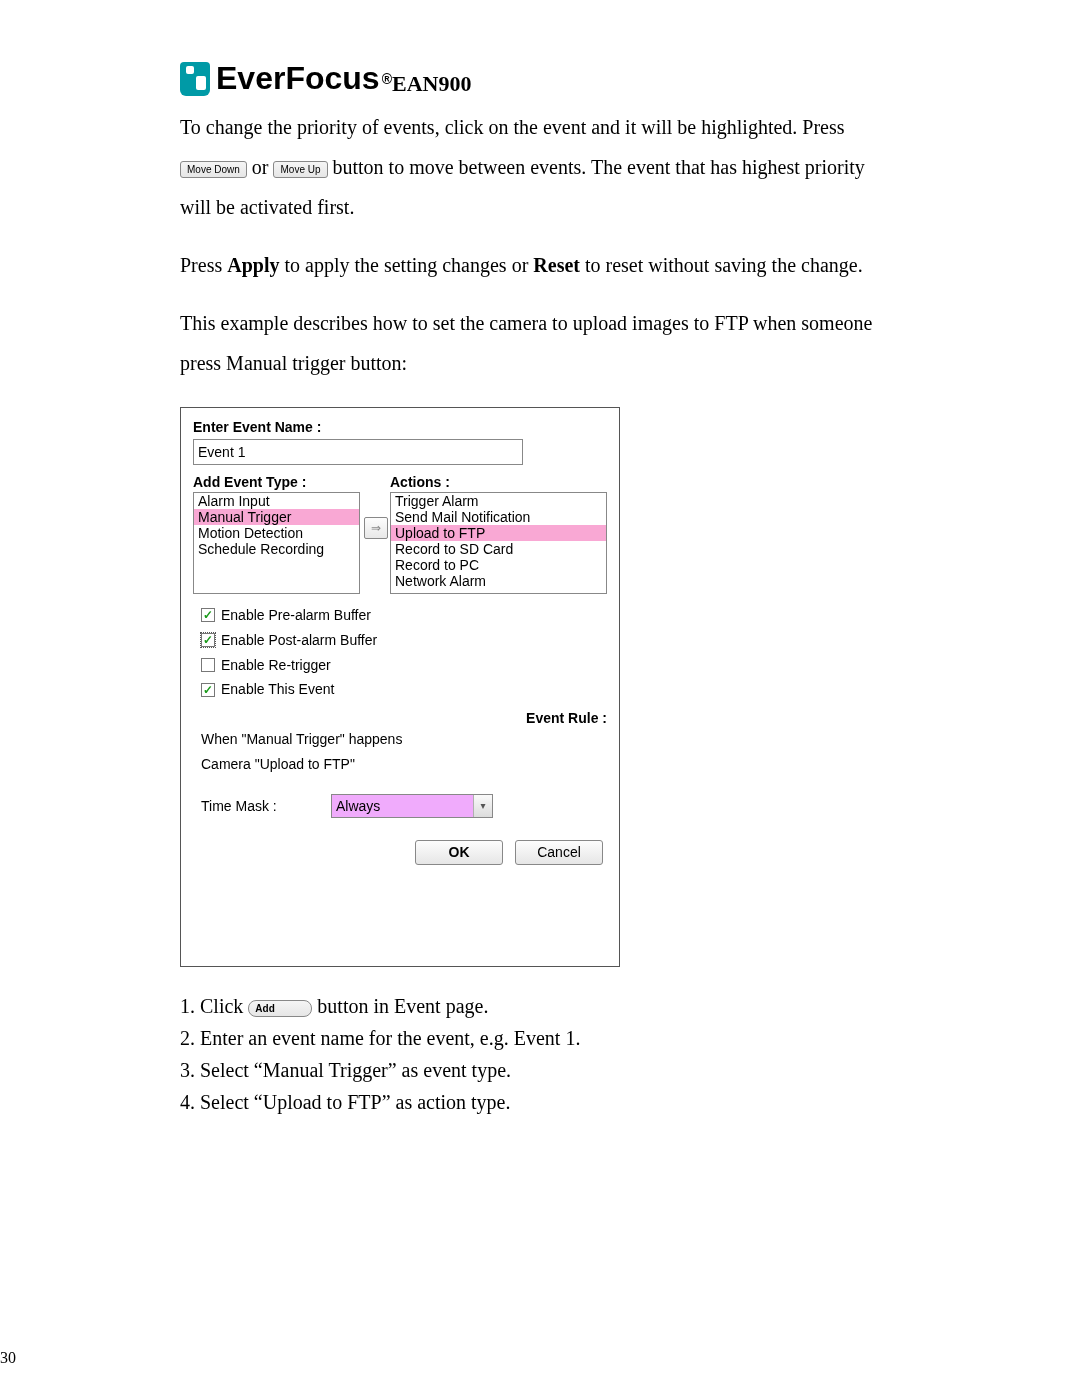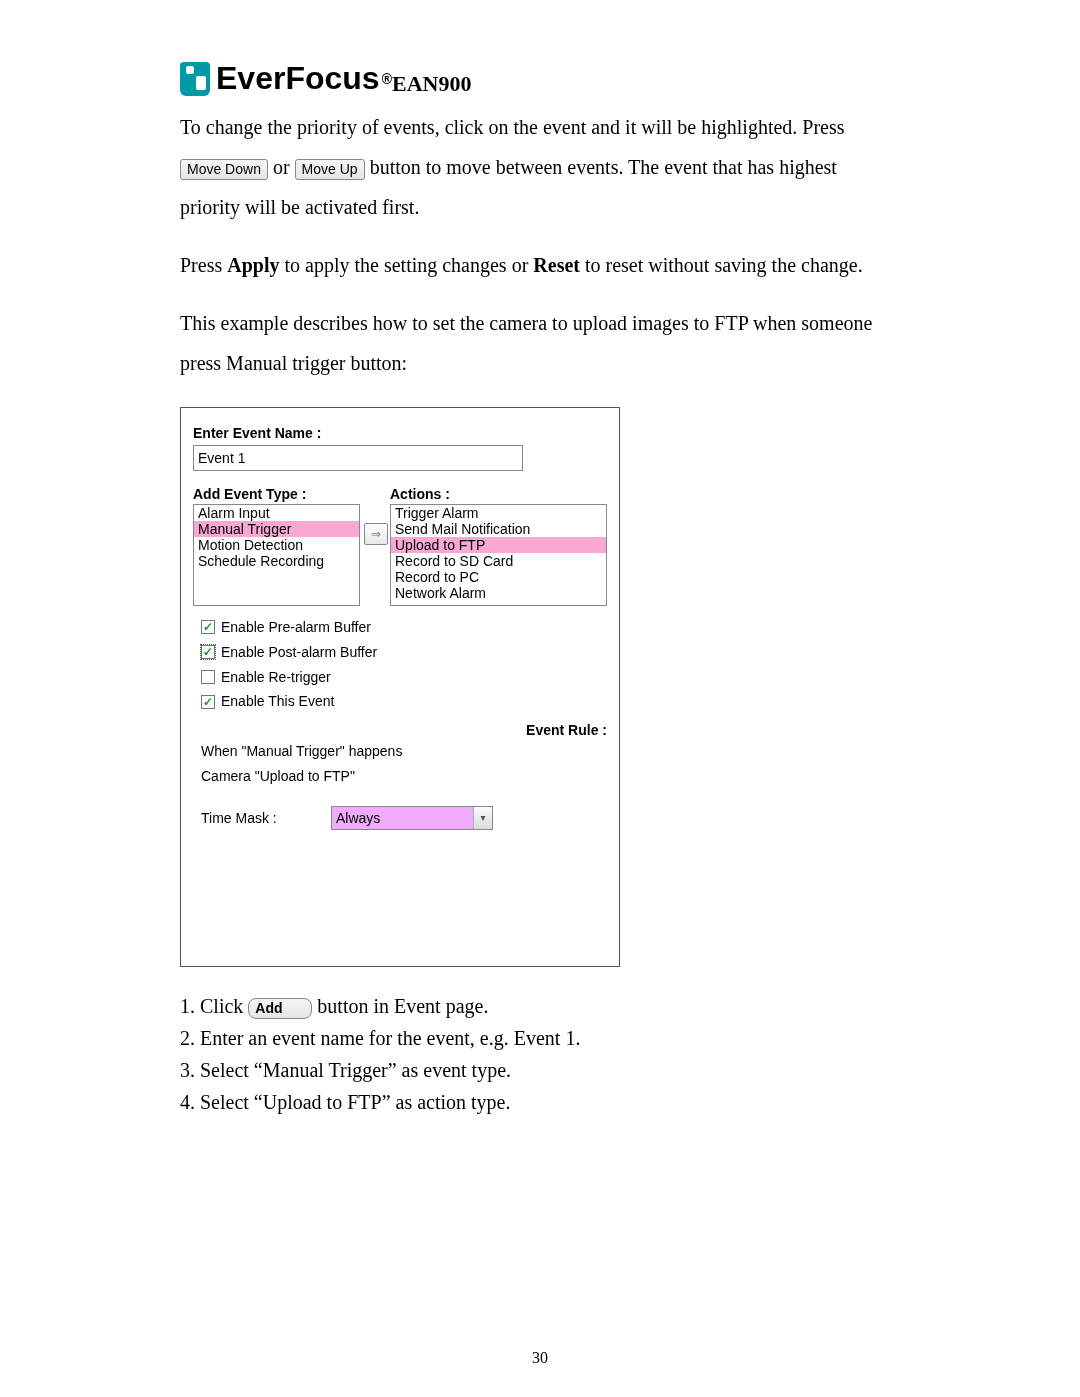--- a/index.html
+++ b/index.html
@@ -71,21 +71,21 @@
   .body-text {
     line-height: 2.0;
     font-size: 20px;
   }
   .body-text p {
     margin: 0 0 18px 0;
   }
   .inline-btn {
     display: inline-block;
     font-family: Arial, Helvetica, sans-serif;
-    font-size: 14px;
+    font-size: 10px;
     padding: 2px 6px 2px 6px;
     background: linear-gradient(#f5f5f5, #e6e6e6);
     border: 1px solid #888;
     border-radius: 3px;
     vertical-align: middle;
     line-height: 1.1;
     color: #000;
   }
   .bold { font-weight: bold; }
 
@@ -98,21 +98,21 @@
     color: #000;
     padding: 4px 12px 14px 12px;
     line-height: 1.35;
     margin-top: 24px;
     margin-bottom: 24px;
     min-height: 560px;
     box-sizing: border-box;
   }
   .dlabel {
     font-weight: bold;
-    margin-top: 12px;
+    margin-top: 6px;
   }
   .textinput {
     font-family: Arial, Helvetica, sans-serif;
     font-size: 14px;
     border: 1px solid #888;
     padding: 2px 4px;
     width: 320px;
     height: 20px;
     margin-top: 2px;
     background: #fff;
@@ -240,21 +240,20 @@
   .steps {
     font-size: 20px;
     line-height: 1.5;
   }
   .steps div { margin-bottom: 2px; }
   .page-number {
     position: absolute;
     bottom: 30px;
     left: 0;
     width: 100%;
-    text-align: center;
     font-size: 16px;
   }
 </style>
 </head>
 <body>
 
 <div class="page">
 
   <div class="header">
     <div class="logo">
@@ -332,20 +331,24 @@
     <div class="rule-line" style="margin-top:6px;">Camera "Upload to FTP"</div>
 
     <div class="tm-row">
       <span class="tm-label">Time Mask :</span>
       <div class="select">
         <span class="select-val">Always</span>
         <span class="select-btn">▾</span>
       </div>
     </div>
 
+    <div class="dlg-buttons">
+      <div class="dlg-btn primary">OK</div>
+      <div class="dlg-btn">Cancel</div>
+    </div>
   </div>
 
   <div class="steps">
     <div>
       <span>1. Click </span>
       <span class="inline-btn" style="min-width:50px;text-align:left;font-weight:bold;border-radius:8px;">Add</span>
       <span> button in Event page.</span>
     </div>
     <div>2. Enter an event name for the event, e.g. Event 1.</div>
     <div>3. Select “Manual Trigger” as event type.</div>

